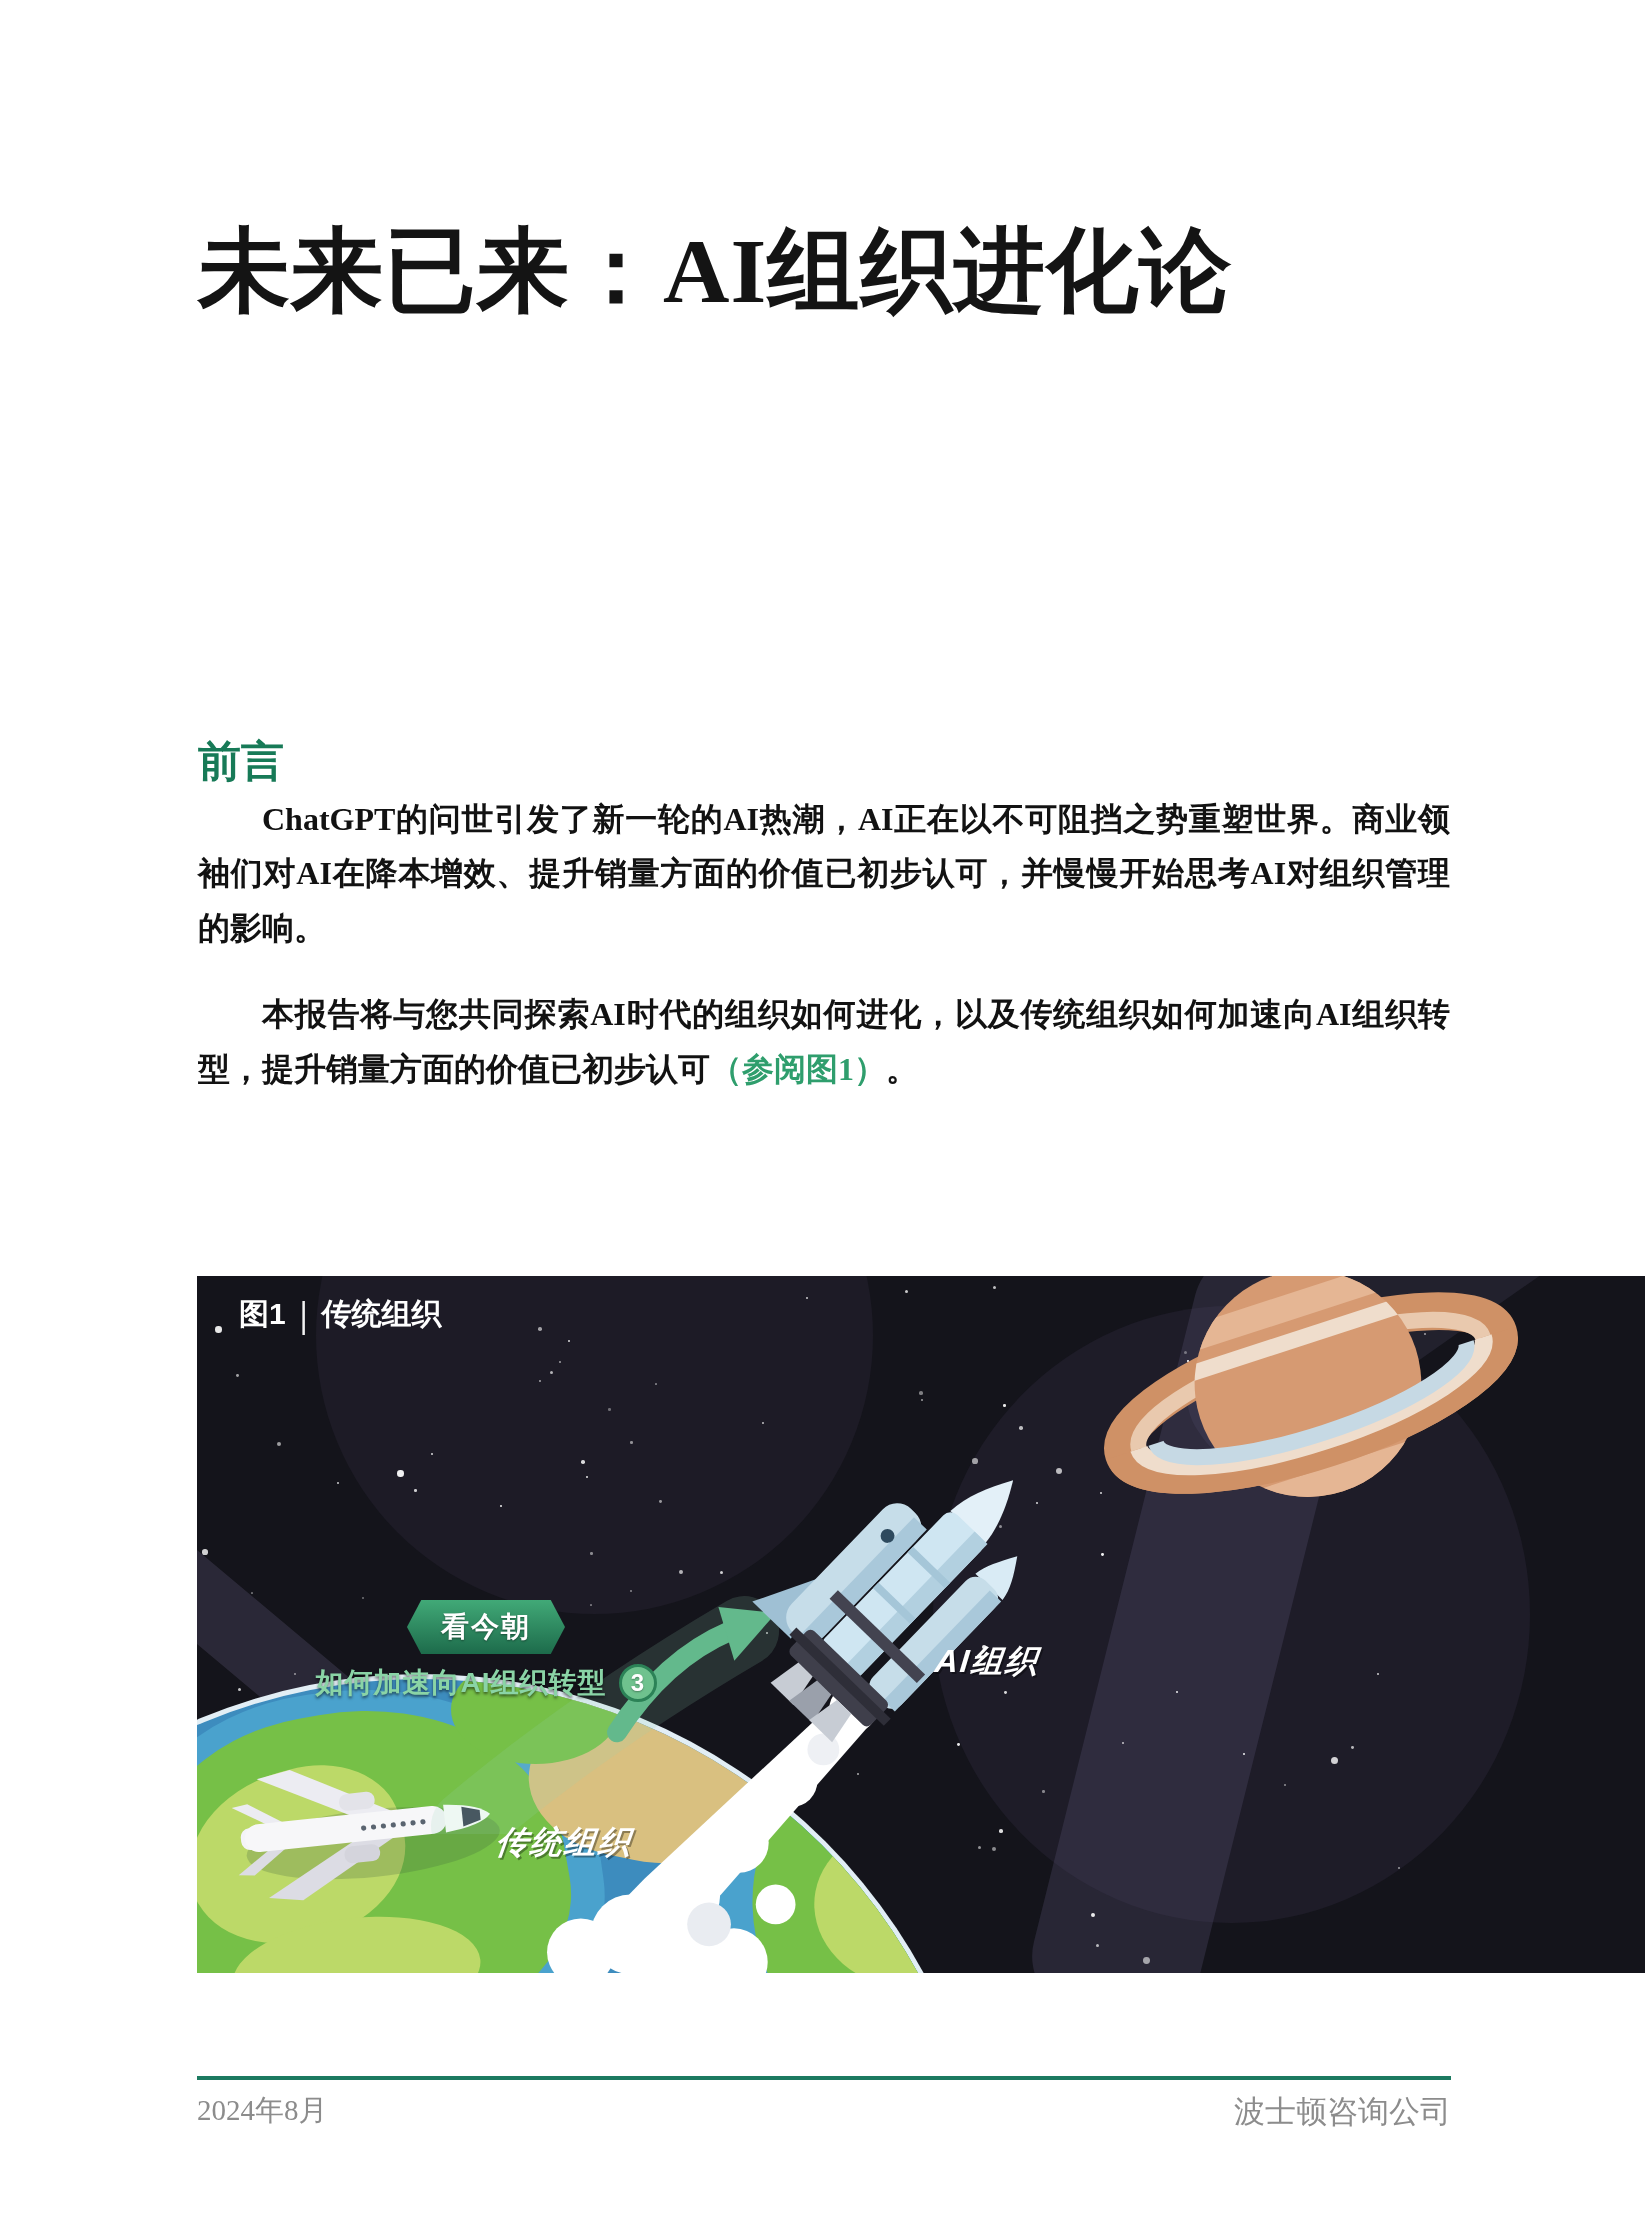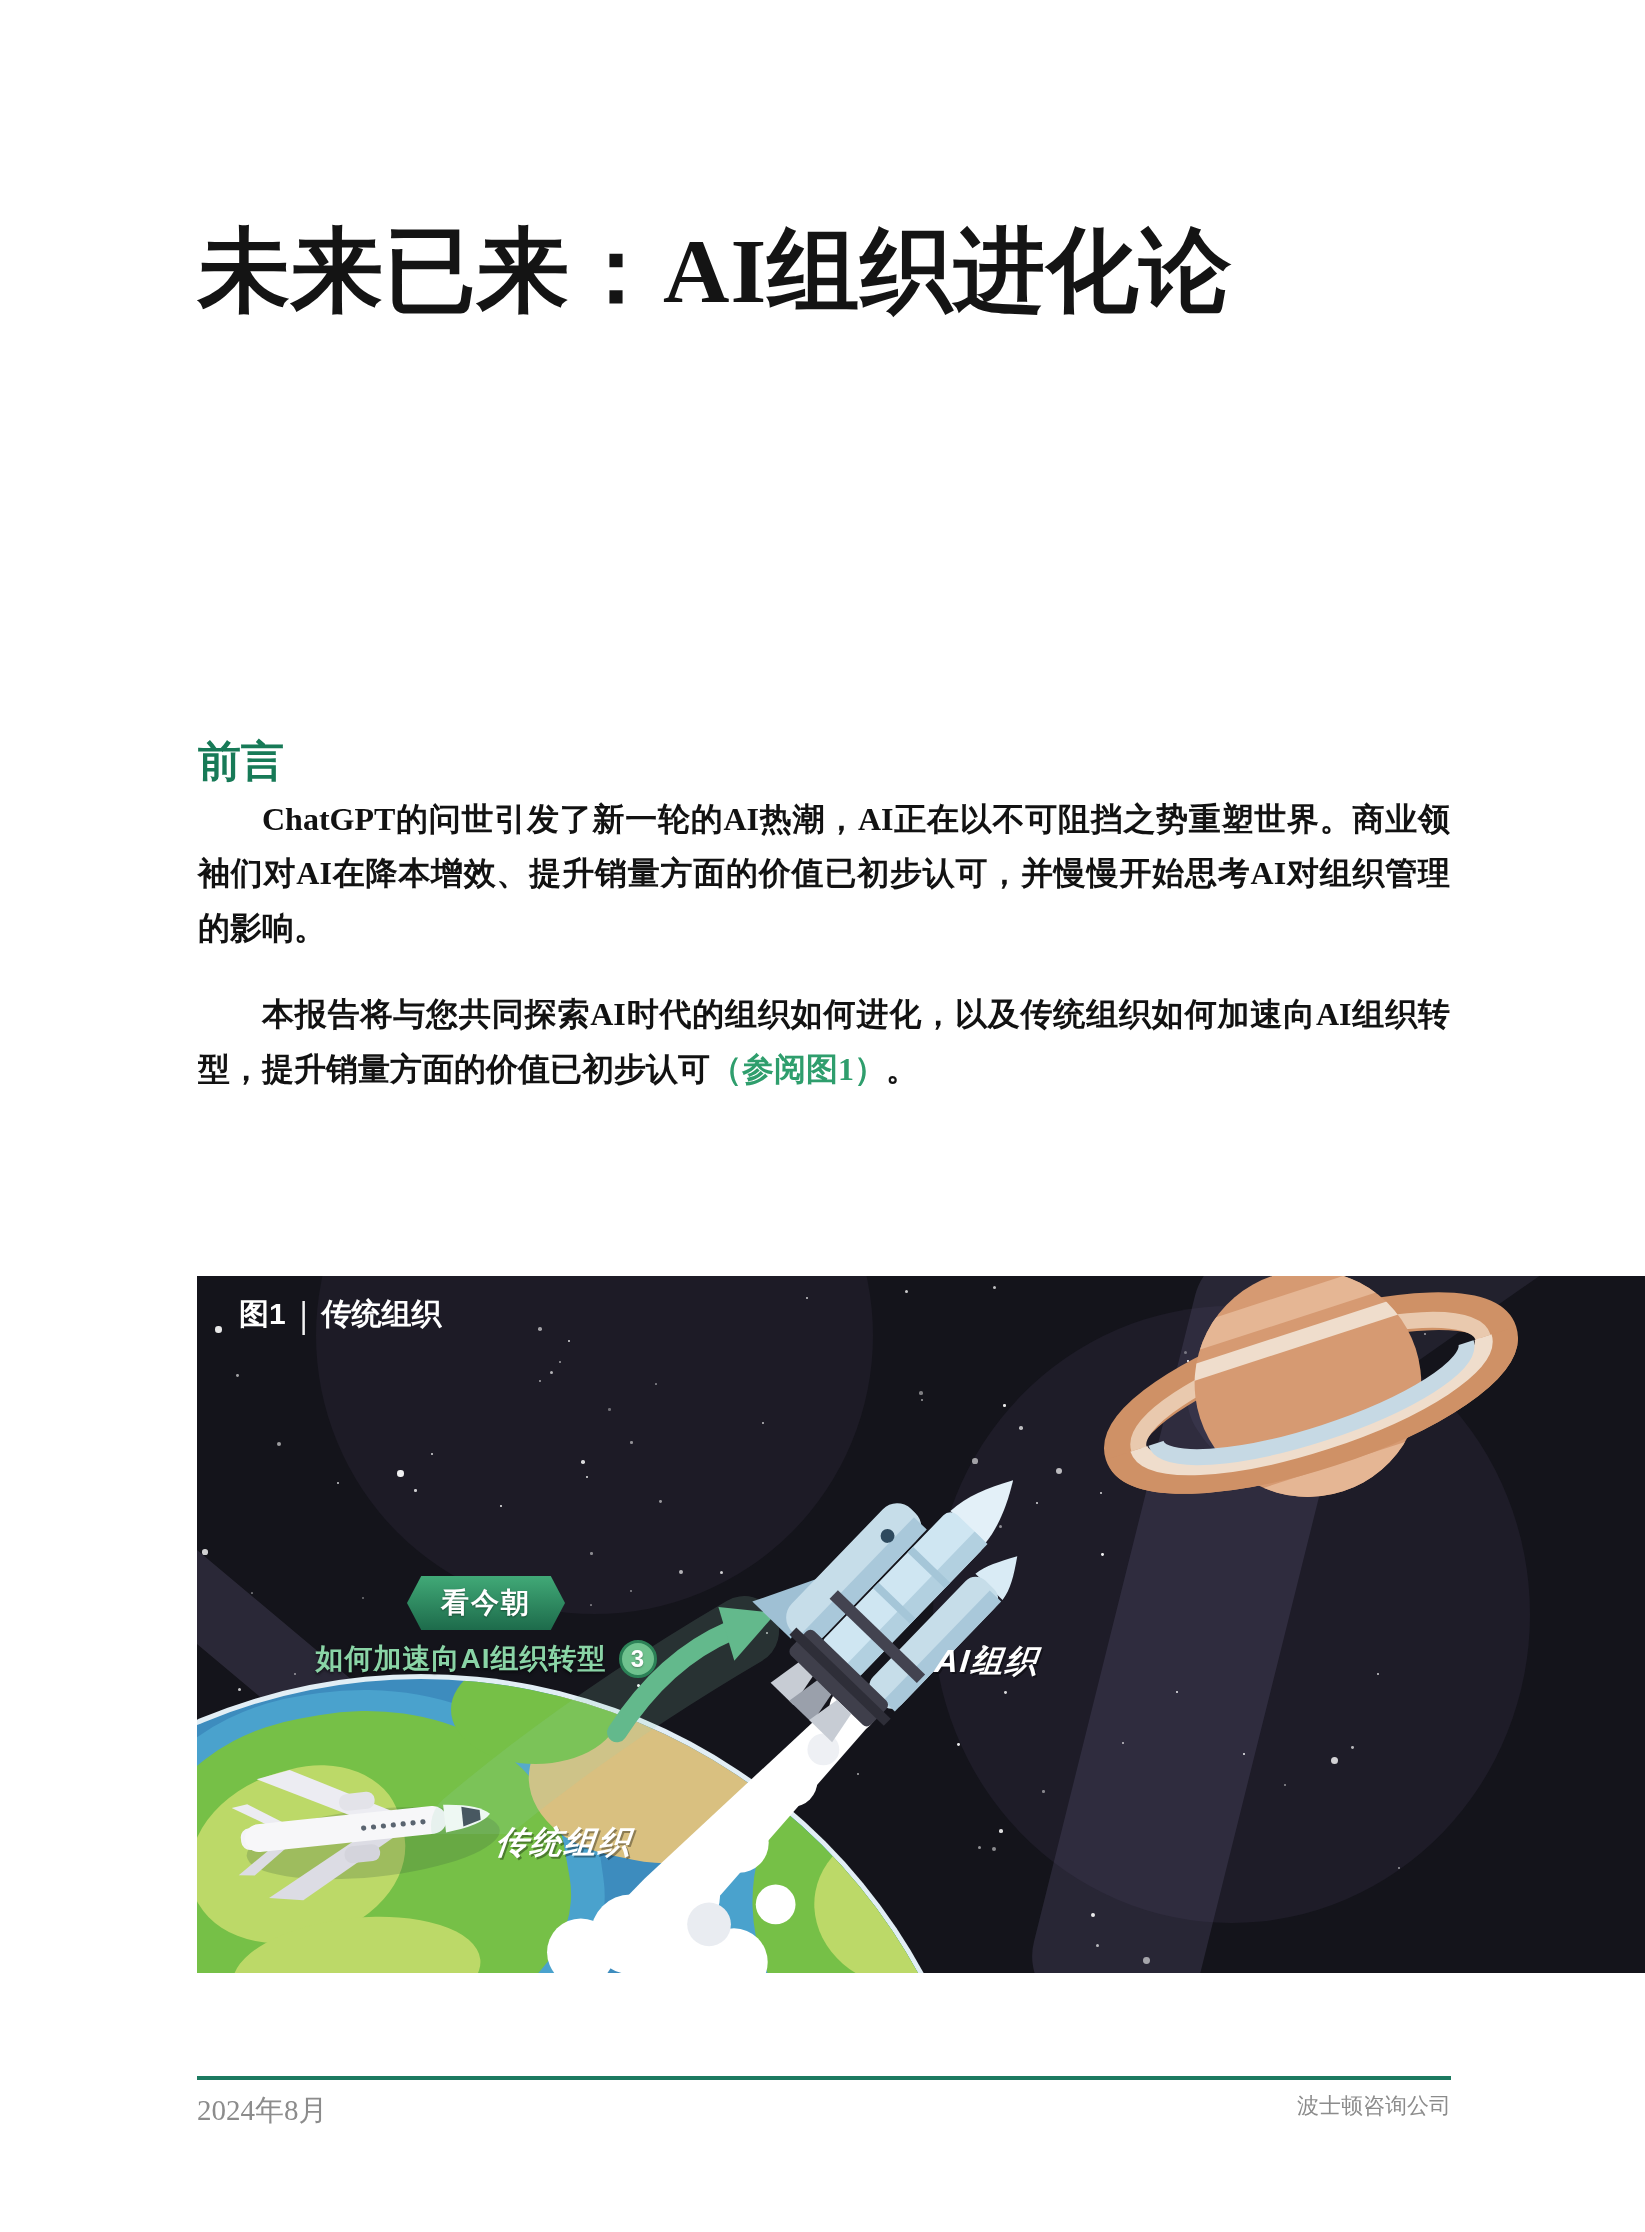--- a/index.html
+++ b/index.html
@@ -65,33 +65,33 @@
          text-shadow:0 1px 2px rgba(0,0,0,.4);}
   .badge-row{display:flex;align-items:center;gap:12px;}
   .badge-text{color:var(--accent-green-text);font-weight:700;font-size:28px;letter-spacing:1px;
               text-shadow:0 2px 3px rgba(0,0,0,.55);}
   .num-circle{width:38px;height:38px;border-radius:50%;background:#6fc28e;
               border:3px solid #2c8257;color:#fff;font-size:24px;font-weight:700;
               display:flex;align-items:center;justify-content:center;flex:0 0 auto;
               text-shadow:0 1px 2px rgba(0,0,0,.35);}
   .group-path{left:428px;top:195px;width:378px;}
   .group-future{left:925px;top:245px;width:318px;}
-  .group-today{left:70px;top:300px;width:438px;text-align:right;}
+  .group-today{left:70px;top:324px;width:438px;text-align:right;}
 
   .fig-label{position:absolute;z-index:16;color:#fff;font-weight:700;font-style:italic;
              font-size:32px;letter-spacing:2px;transform:skewX(-6deg);
              text-shadow:2px 2px 0 rgba(0,0,0,.35);}
   .label-ai{left:738px;top:364px;}
   .label-trad{left:299px;top:545px;}
 
   
   .footer-rule{position:absolute;left:197px;top:2076px;width:1254px;height:4px;
                background:var(--footer-line);}
   .footer-date{position:absolute;left:197px;top:2091px;font-size:29px;color:var(--footer-text);}
-  .footer-company{position:absolute;right:195px;top:2091px;font-size:22px;color:var(--footer-text);}
+  .footer-company{position:absolute;right:195px;top:2091px;font-size:31px;color:var(--footer-text);}
 </style>
 </head>
 <body>
 
 <div class="page">
 
   <h1 class="doc-title">未来已来：AI组织进化论</h1>
 
   <h2 class="section-heading">前言</h2>
 

